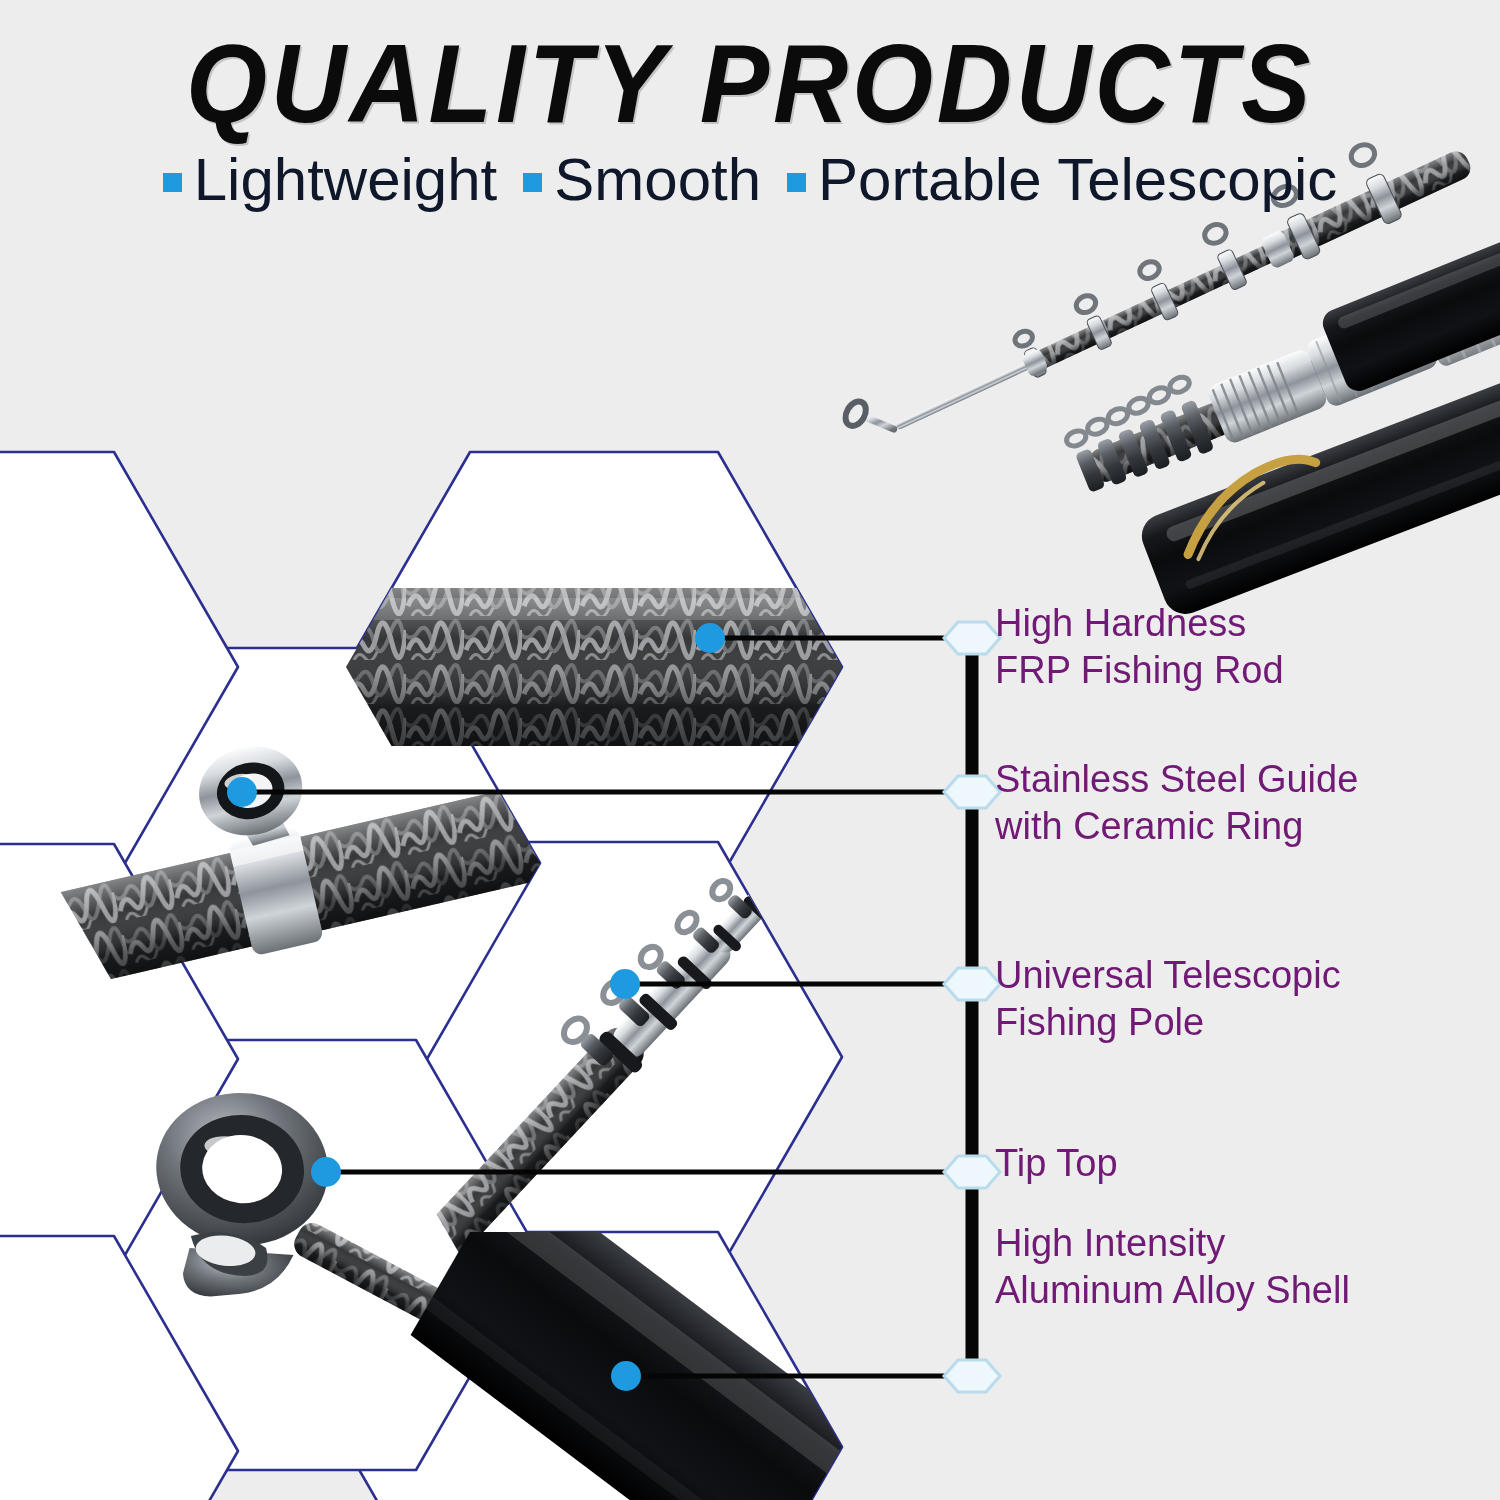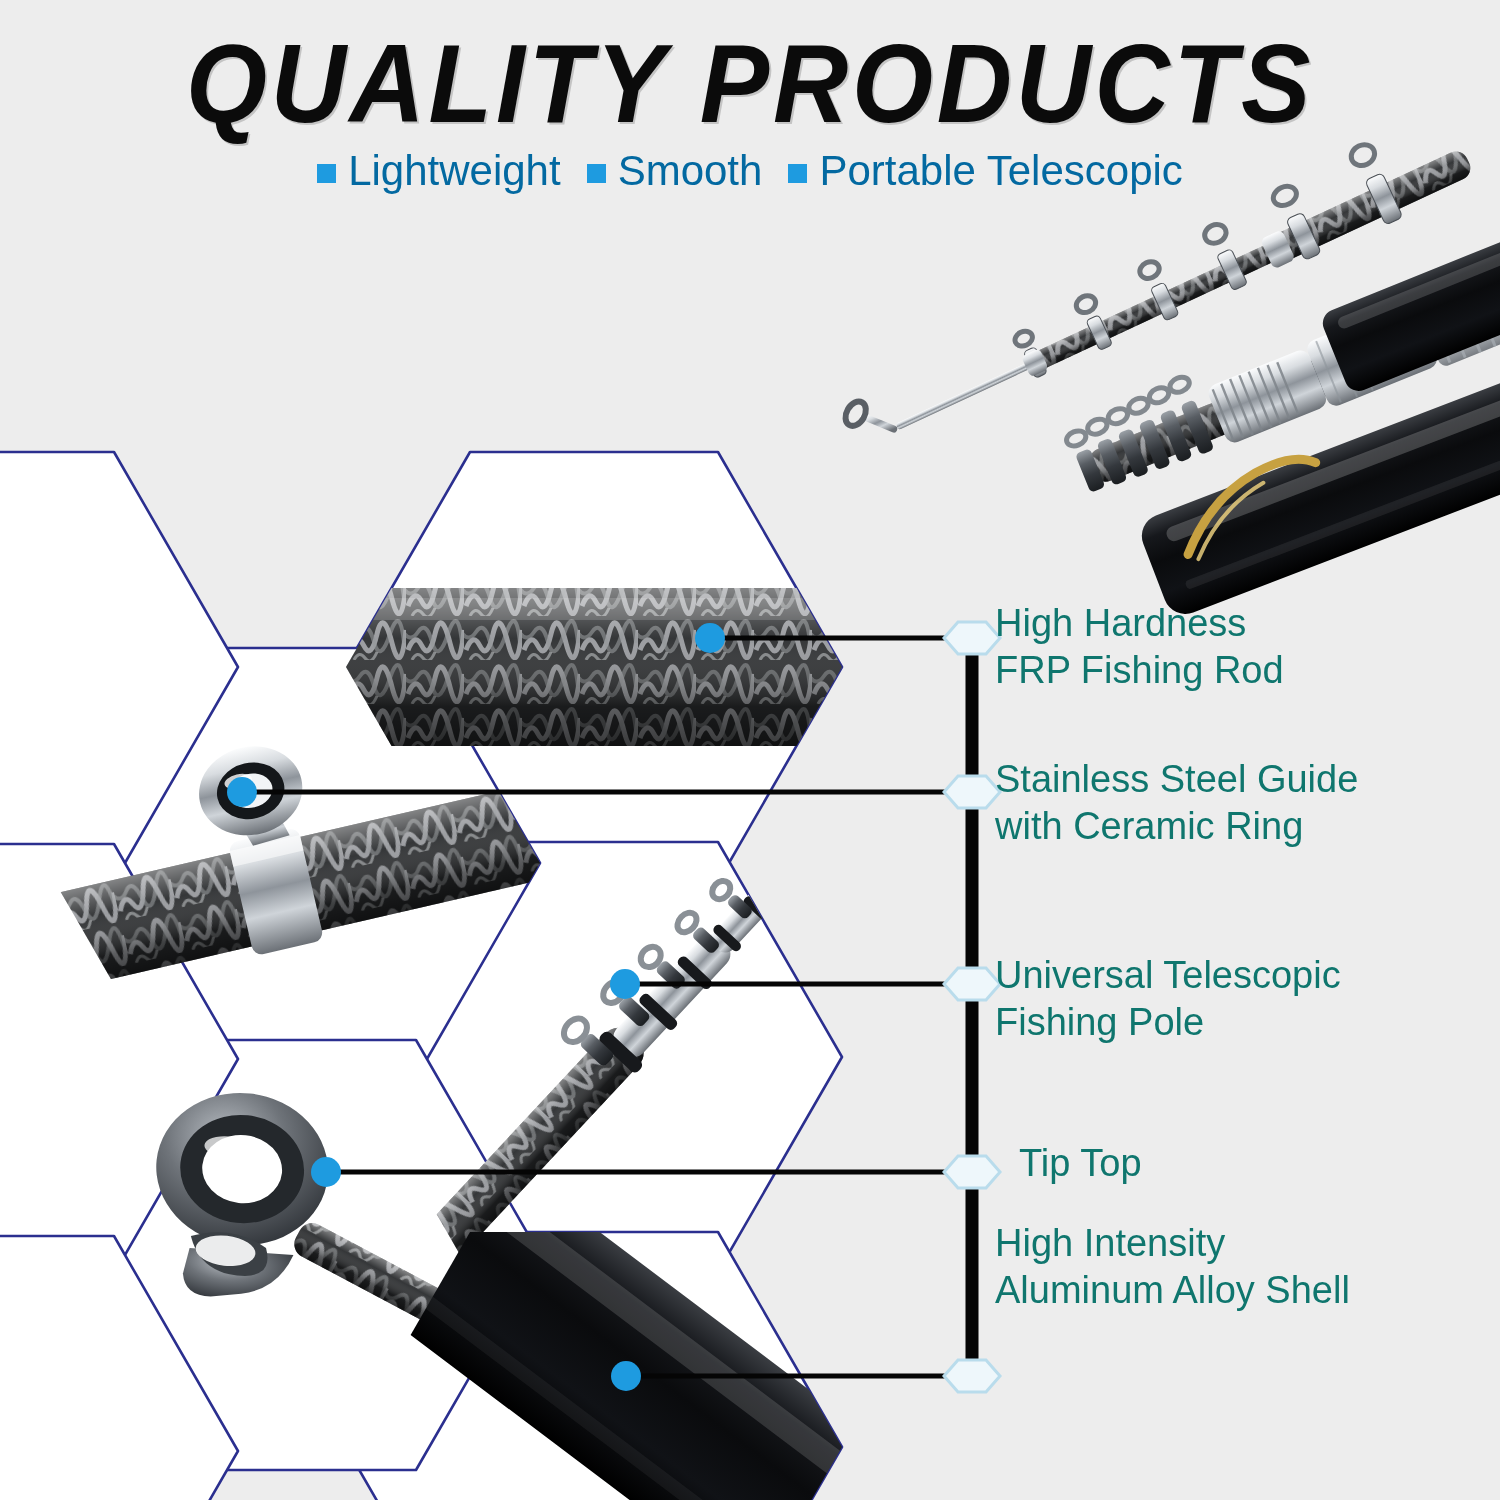--- a/index.html
+++ b/index.html
@@ -28,39 +28,39 @@
     position:absolute;left:0;top:150px;width:1500px;
     display:flex;justify-content:center;align-items:center;gap:26px;
     white-space:nowrap;
   }
   .sub-item{display:flex;align-items:center;gap:12px;}
   .sub-bullet{
     width:19px;height:19px;display:inline-block;flex:none;
     position:relative;top:2px;
   }
   .sub-label{
-    font-size:42px;line-height:1;color:#0369a1;
+    font-size:60px;line-height:1;color:#0f172a;
     font-family:"Liberation Sans","DejaVu Sans",sans-serif;
   }
 
   
   svg.art{position:absolute;left:0;top:0;width:1500px;height:1500px;}
 
   
   .callouts{position:absolute;left:0;top:0;width:1500px;height:1500px;}
   .callout{
     position:absolute;left:995px;
-    font-size:38px;line-height:47px;color:#0f766e;
+    font-size:38px;line-height:47px;color:#701a75;
     font-family:"Liberation Sans","DejaVu Sans",sans-serif;
     white-space:pre-line;
   }
   #co0{top:600px;}
   #co1{top:756px;}
   #co2{top:952px;}
-  #co3{top:1140px;margin-left:24px;}
+  #co3{top:1140px;}
   #co4{top:1220px;}
 </style>
 </head>
 <body>
 
 <div id="stage">
 
   <svg class="art" viewBox="0 0 1500 1500">
     <defs>
 

